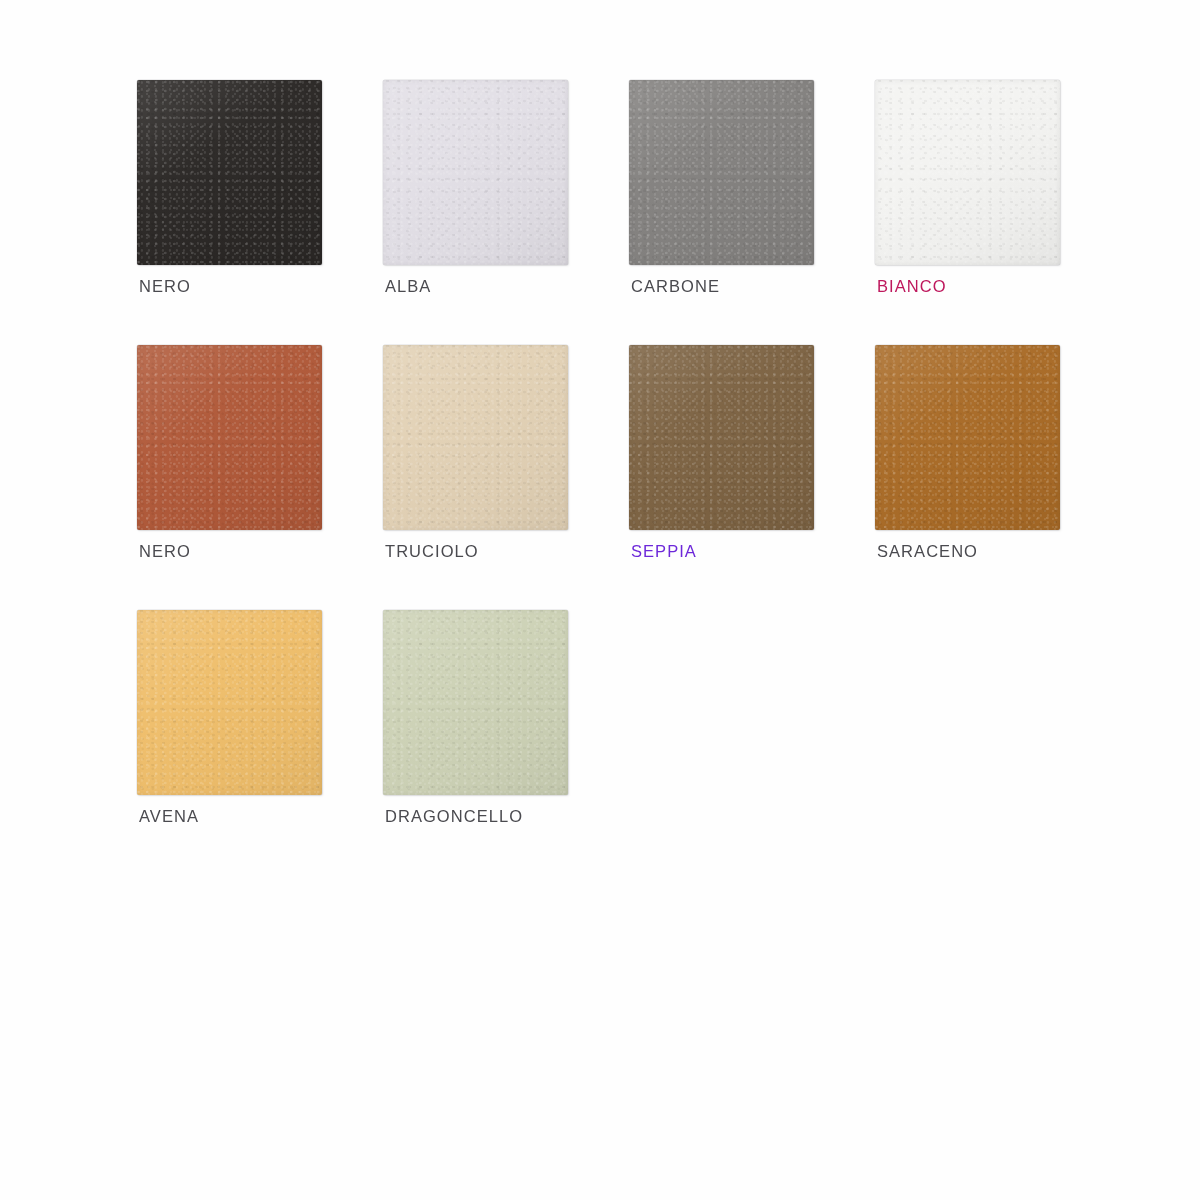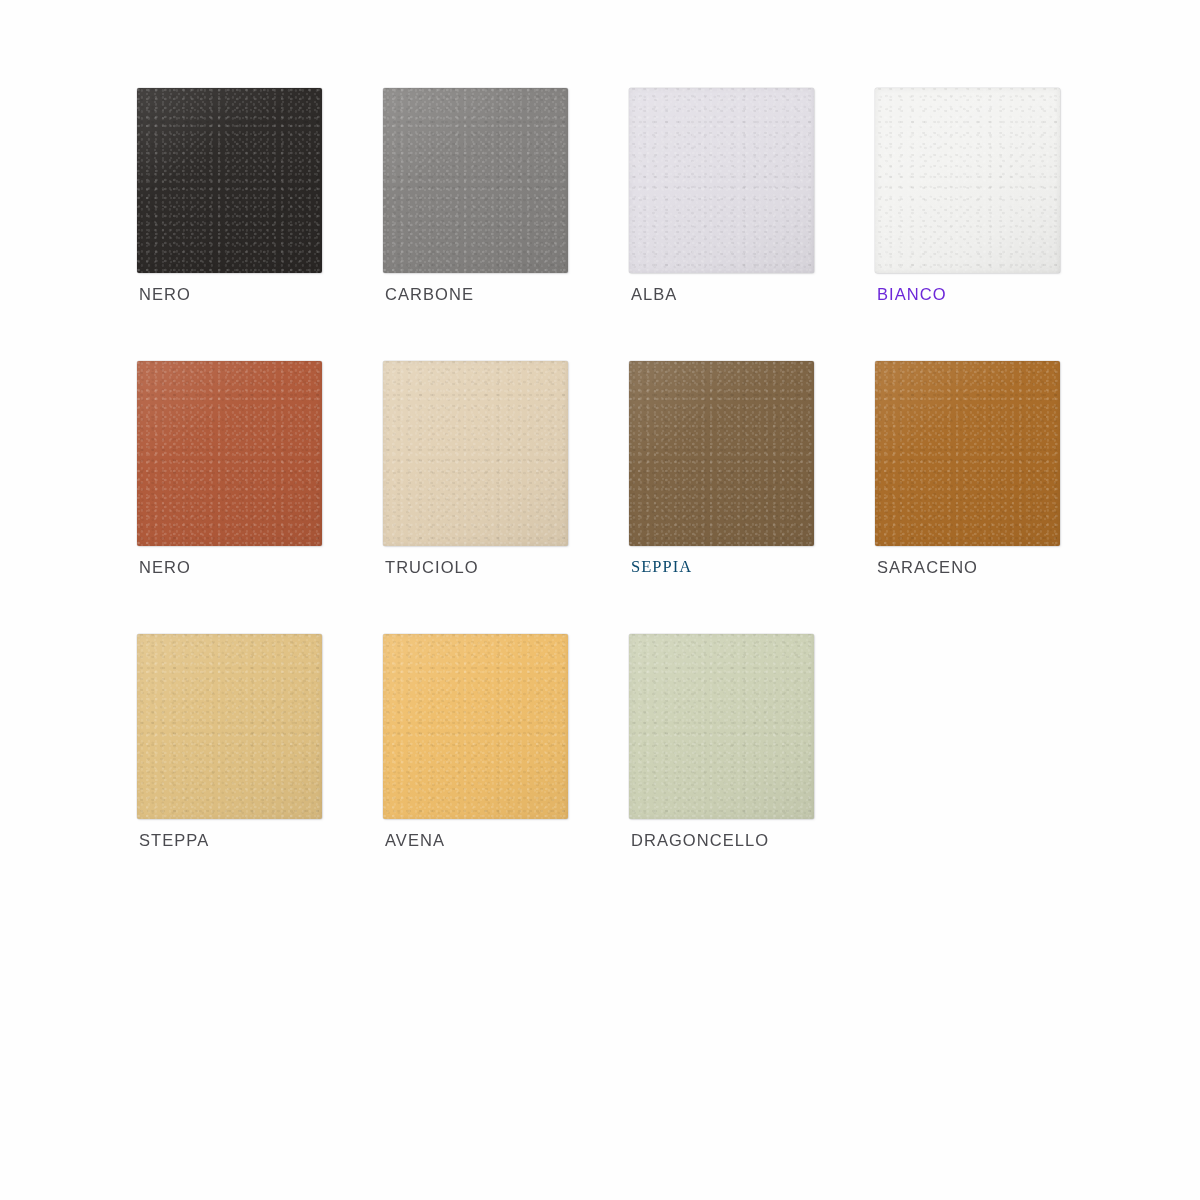--- a/index.html
+++ b/index.html
@@ -30,21 +30,20 @@
     display: grid;
     grid-template-columns: repeat(4, 190px);
     grid-column-gap: 56px;
     grid-row-gap: 73px;
   }
 
   .swatch-cell {
     position: relative;
     width: 190px;
     height: 192px;
-    margin-top: 8px;
   }
 
   .swatch-chip {
     position: relative;
     width: 185px;
     height: 185px;
     border-radius: 2px;
     box-shadow: 0 0 0 0.5px rgba(150,150,155,0.30),
                 1px 1px 2px rgba(120,120,125,0.18);
     overflow: hidden;
@@ -83,51 +82,51 @@
   .swatch-label {
     position: absolute;
     left: 2px;
     bottom: -24px;
     font-size: 16.5px;
     letter-spacing: 1.05px;
     color: #4a4a4f;
     white-space: nowrap;
     font-weight: 400;
   }
-  .swatch-label.muted { color: #0c4a6e; font-family: Liberation Serif, serif; }
-  .swatch-label.faint { color: #6d28d9; }
+  .swatch-label.muted { color: #6d28d9; }
+  .swatch-label.faint { color: #be185d; }
 </style>
 </head>
 <body>
 
 <div id="palette-board">
   <div class="swatch-grid">
       <div class="swatch-cell">
         <div class="swatch-chip" style="background: rgb(43, 40, 38);">
           <div class="sheen"></div>
           <div class="grain"></div>
           <div class="edge"></div>
         </div>
         <div class="swatch-label">NERO</div>
       </div>
       <div class="swatch-cell">
+        <div class="swatch-chip" style="background: rgb(226, 223, 230);">
+          <div class="sheen"></div>
+          <div class="grain"></div>
+          <div class="edge"></div>
+        </div>
+        <div class="swatch-label">ALBA</div>
+      </div>
+      <div class="swatch-cell">
         <div class="swatch-chip" style="background: rgb(131, 129, 127);">
           <div class="sheen"></div>
           <div class="grain"></div>
           <div class="edge"></div>
         </div>
         <div class="swatch-label">CARBONE</div>
-      </div>
-      <div class="swatch-cell">
-        <div class="swatch-chip" style="background: rgb(226, 223, 230);">
-          <div class="sheen"></div>
-          <div class="grain"></div>
-          <div class="edge"></div>
-        </div>
-        <div class="swatch-label">ALBA</div>
       </div>
       <div class="swatch-cell">
         <div class="swatch-chip" style="background: rgb(243, 243, 241);">
           <div class="sheen"></div>
           <div class="grain"></div>
           <div class="edge"></div>
         </div>
         <div class="swatch-label faint">BIANCO</div>
       </div>
       <div class="swatch-cell">
@@ -156,28 +155,20 @@
       </div>
       <div class="swatch-cell">
         <div class="swatch-chip" style="background: rgb(169, 107, 39);">
           <div class="sheen"></div>
           <div class="grain"></div>
           <div class="edge"></div>
         </div>
         <div class="swatch-label">SARACENO</div>
       </div>
       <div class="swatch-cell">
-        <div class="swatch-chip" style="background: rgb(224, 193, 131);">
-          <div class="sheen"></div>
-          <div class="grain"></div>
-          <div class="edge"></div>
-        </div>
-        <div class="swatch-label">STEPPA</div>
-      </div>
-      <div class="swatch-cell">
         <div class="swatch-chip" style="background: rgb(239, 190, 107);">
           <div class="sheen"></div>
           <div class="grain"></div>
           <div class="edge"></div>
         </div>
         <div class="swatch-label">AVENA</div>
       </div>
       <div class="swatch-cell">
         <div class="swatch-chip" style="background: rgb(205, 210, 182);">
           <div class="sheen"></div>

